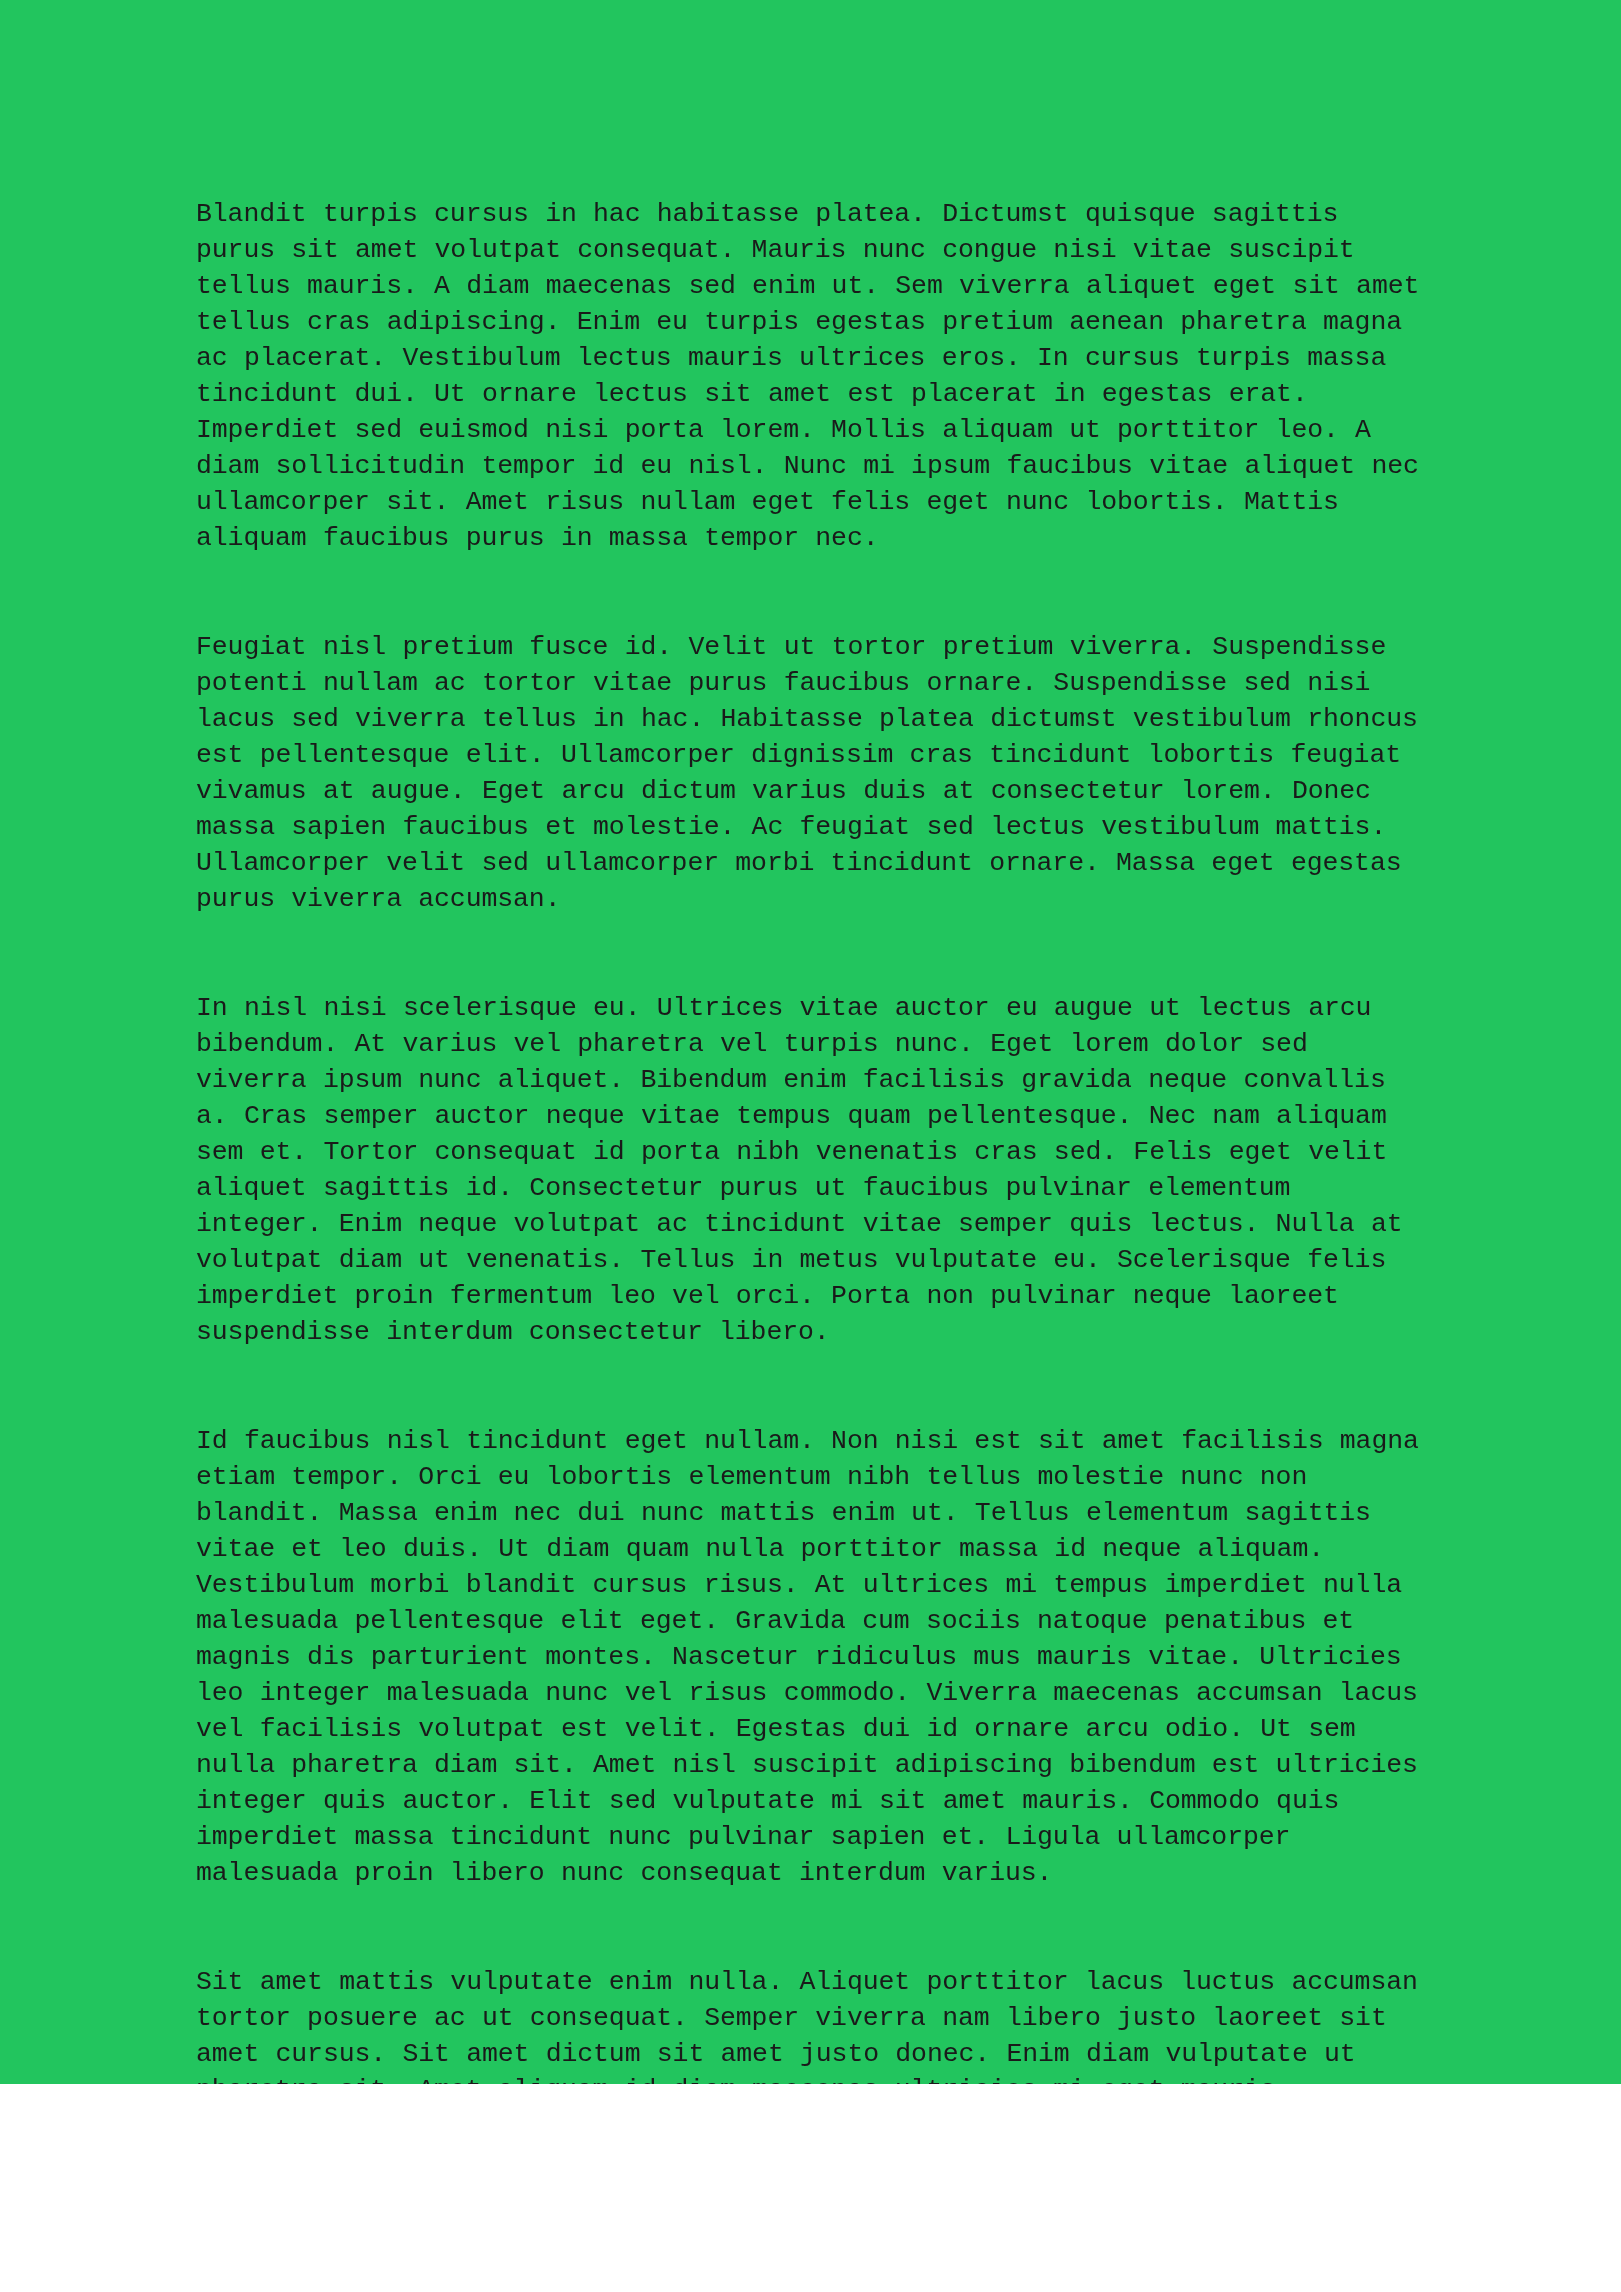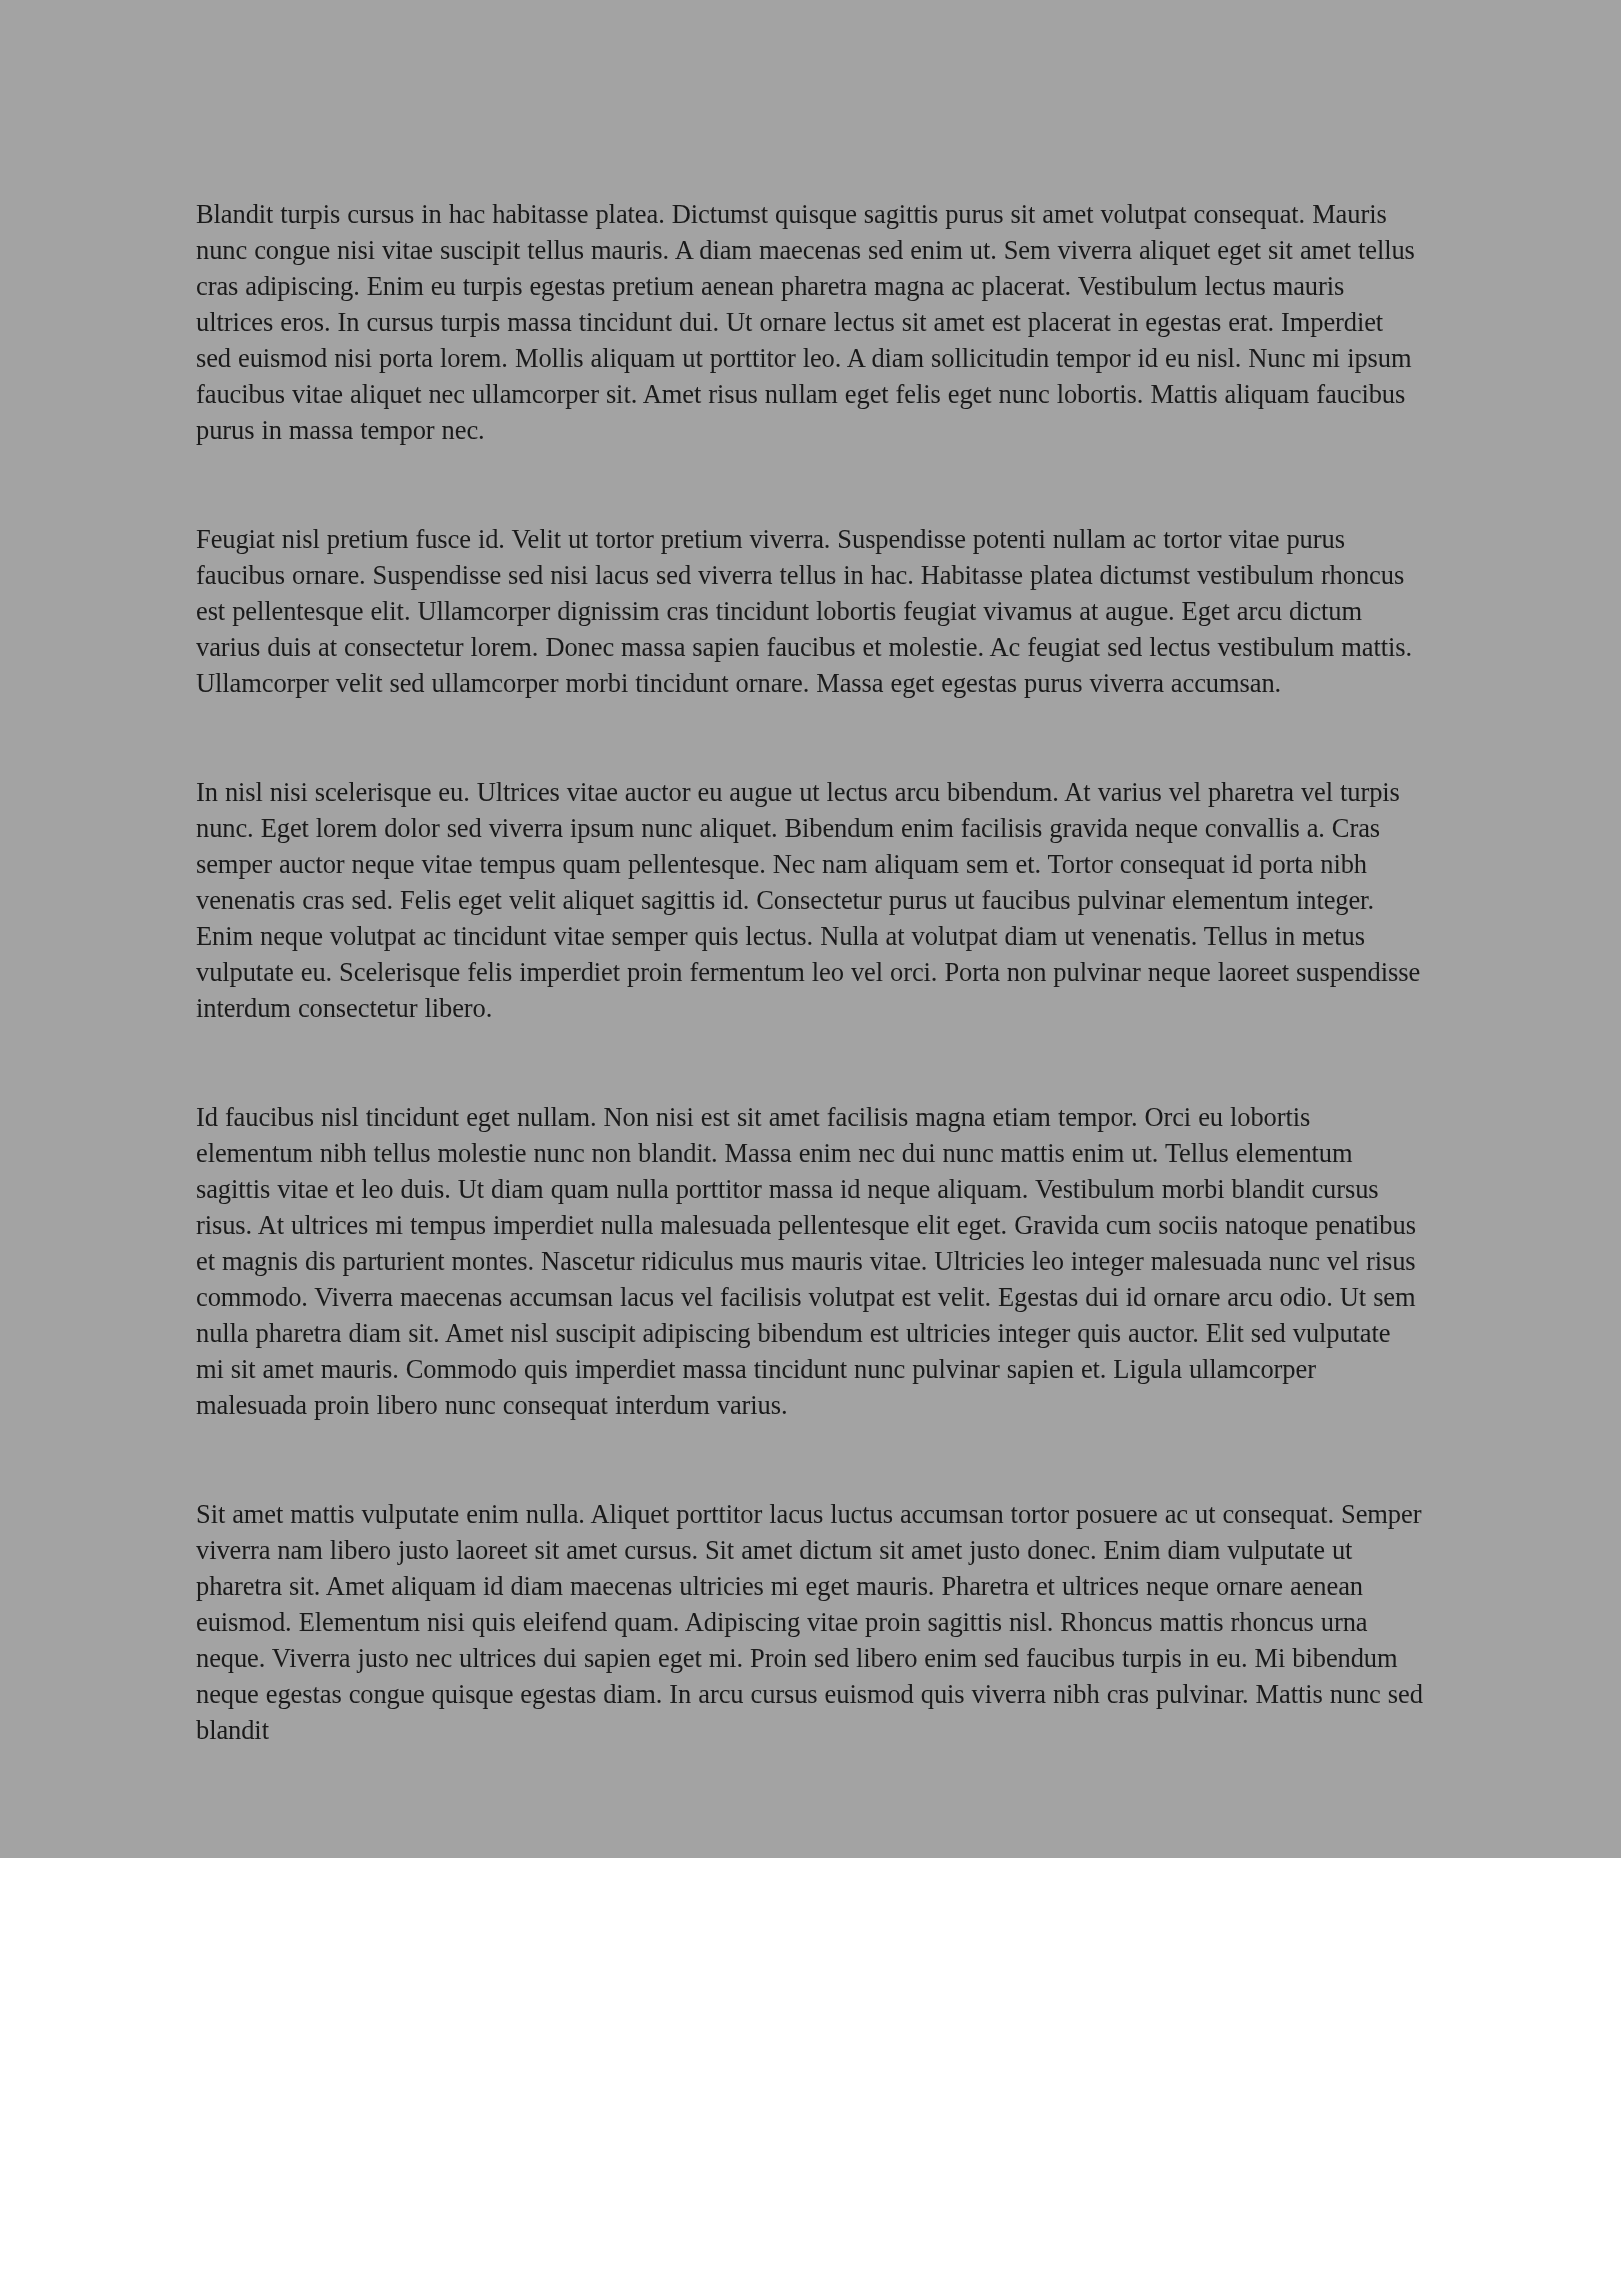--- a/index.html
+++ b/index.html
@@ -4,24 +4,24 @@
 <style>
   * { box-sizing: border-box; }
   html, body {
     margin: 0;
     padding: 0;
     background: #ffffff;
   }
   .page {
     position: relative;
     width: 1621px;
-    height: 1858px;
-    background: #a3a3a3;
+    height: 2084px;
+    background: #22c55e;
     overflow: hidden;
-    font-family: Liberation Serif, serif;
+    font-family: Liberation Mono, monospace;
   }
   .doc-content {
     position: absolute;
     top: 0;
     left: 0;
     width: 100%;
     height: 100%;
     padding: 196px 196px 176px 196px;
     overflow: hidden;
   }

